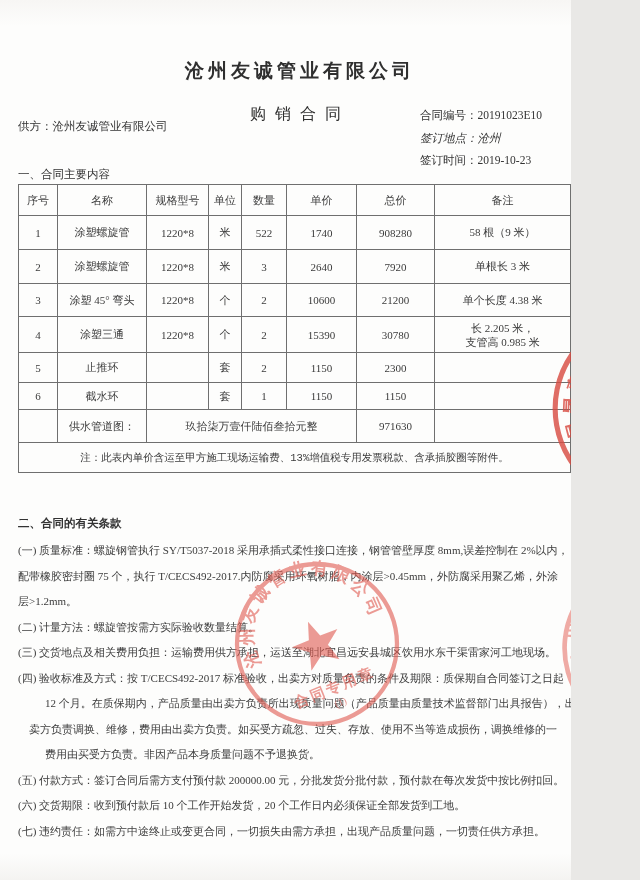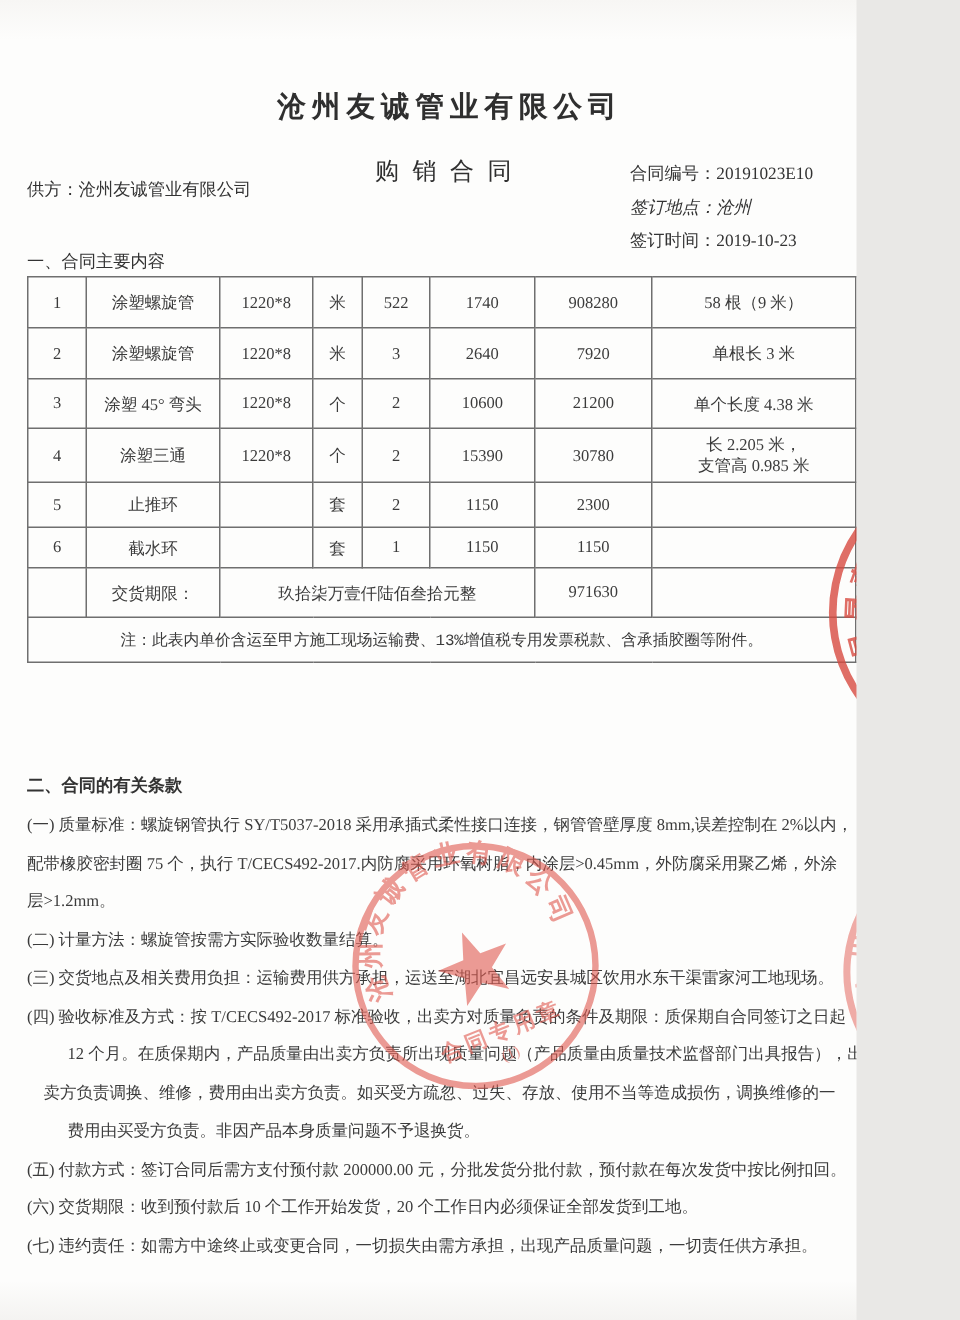--- a/index.html
+++ b/index.html
@@ -80,20 +80,30 @@
       <col style="width:39px">
         <col style="width:89px">
         <col style="width:62px">
         <col style="width:33px">
       <col style="width:45px">
         <col style="width:70px">
         <col style="width:78px">
         <col style="width:136px">
     </colgroup>
     <tbody>
+        <tr class="hrow">
+      <th>序号</th>
+      <th>名称</th>
+      <th>规格型号</th>
+      <th>单位</th>
+      <th>数量</th>
+      <th>单价</th>
+      <th>总价</th>
+      <th>备注</th>
+    </tr>
     <tr class="r1">
       <td>1</td>
       <td>涂塑螺旋管</td>
       <td>1220*8</td>
       <td>米</td>
       <td>522</td>
       <td>1740</td>
       <td>908280</td>
       <td>58 根（9 米）</td>
     </tr>
@@ -145,21 +155,21 @@
       <td>截水环</td>
       <td></td>
       <td>套</td>
       <td>1</td>
       <td>1150</td>
       <td>1150</td>
       <td></td>
     </tr>
     <tr class="trow">
       <td></td>
-      <td>交货期限：</td>
+      <td>供水管道图：</td>
       <td colspan="4">玖拾柒万壹仟陆佰叁拾元整</td>
       <td>971630</td>
       <td></td>
     </tr>
     <tr class="nrow">
       <td colspan="8" class="note-cell">注：此表内单价含运至甲方施工现场运输费、13%增值税专用发票税款、含承插胶圈等附件。</td>
     </tr>
   </tbody>
     </table>
 

